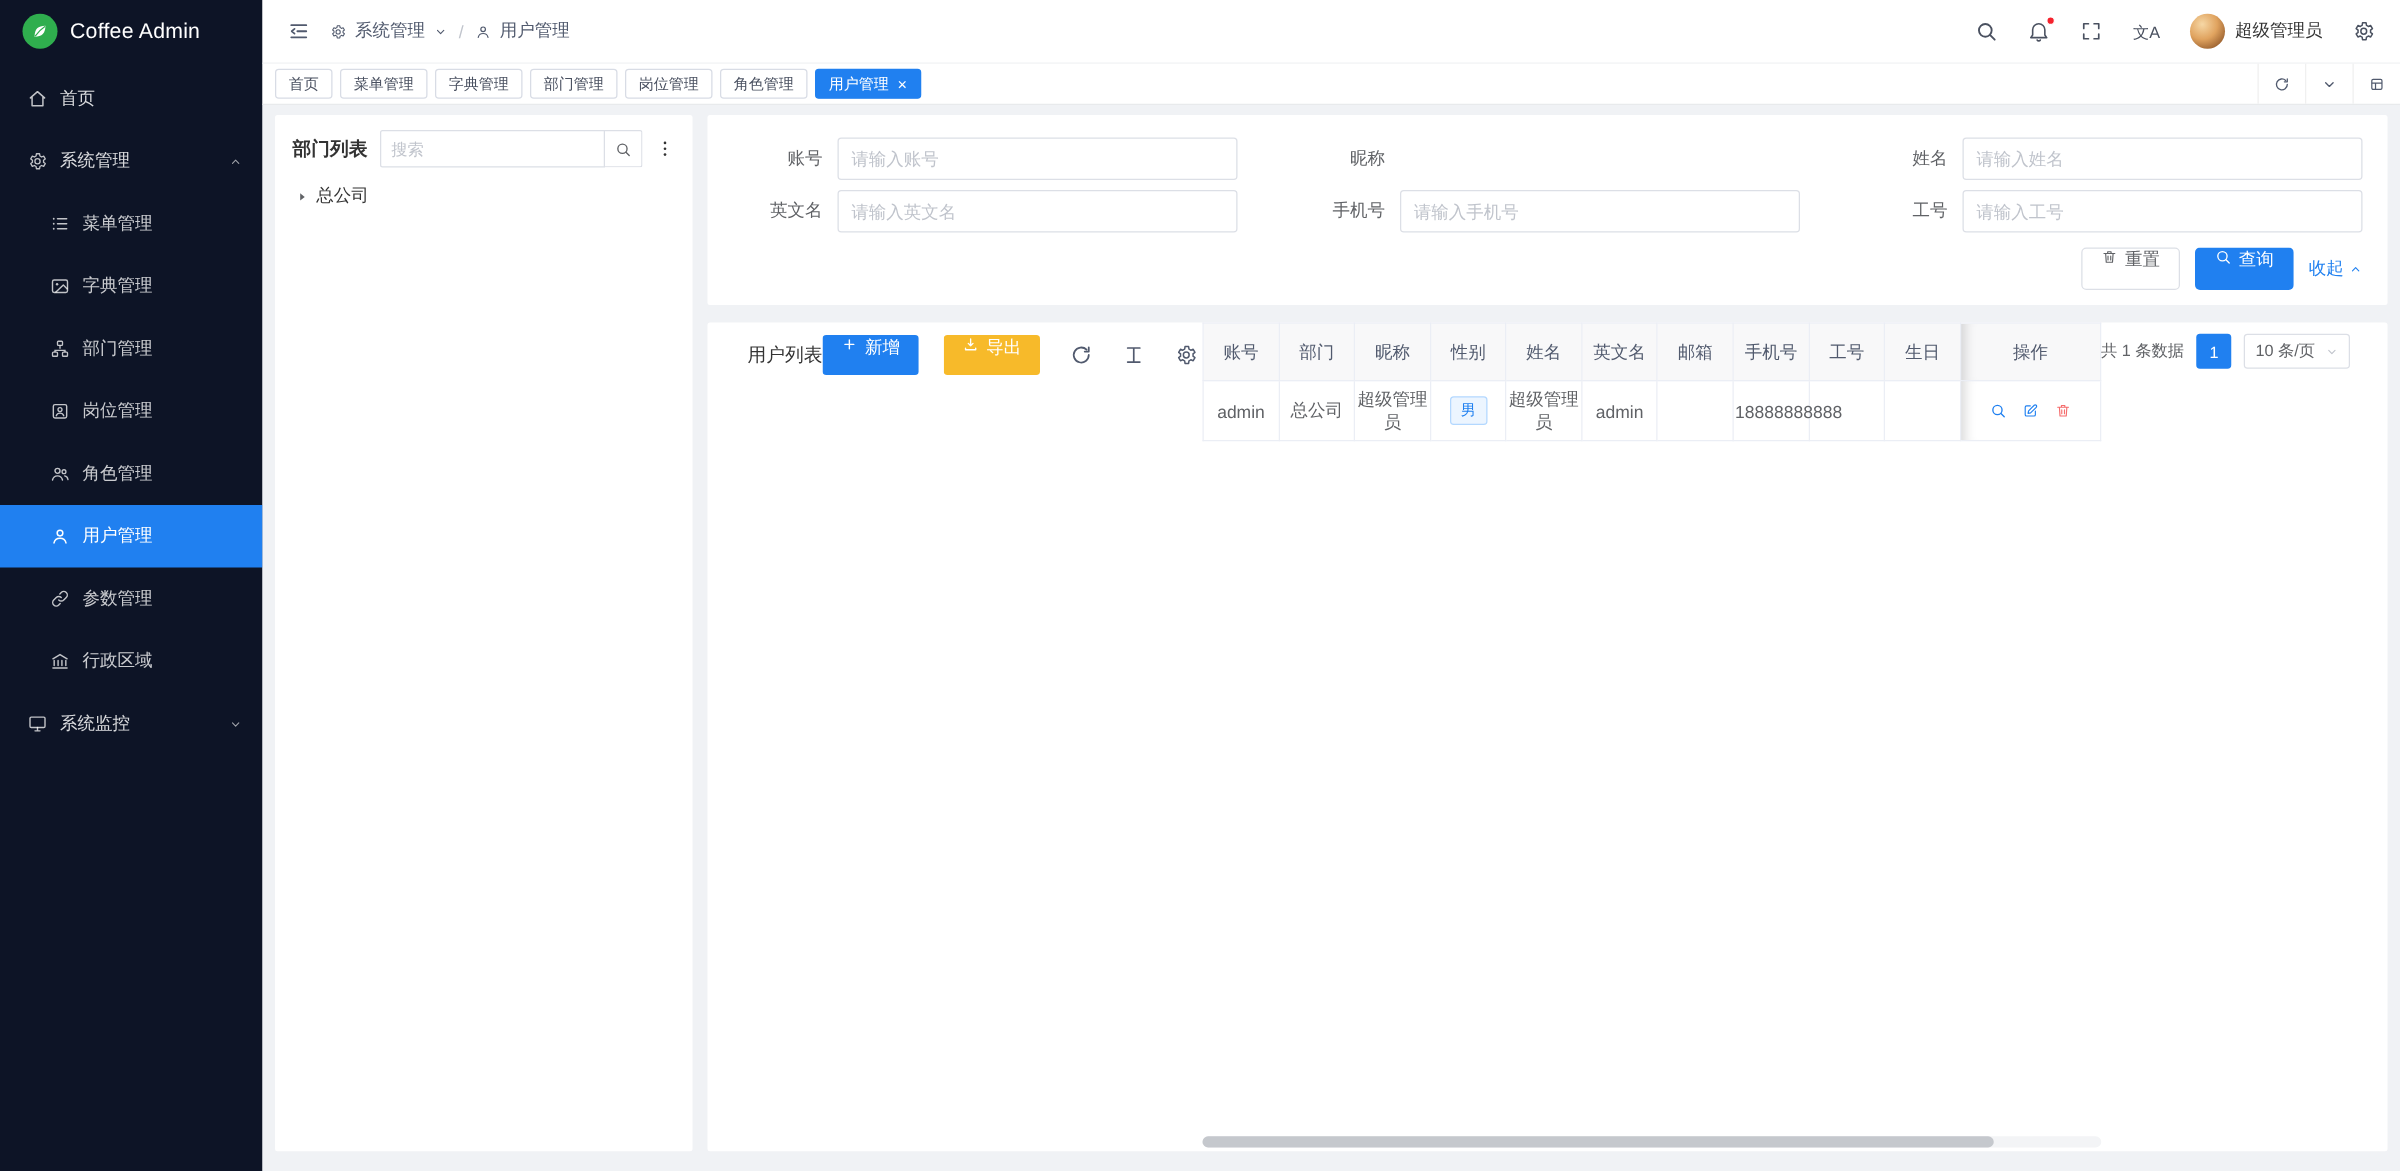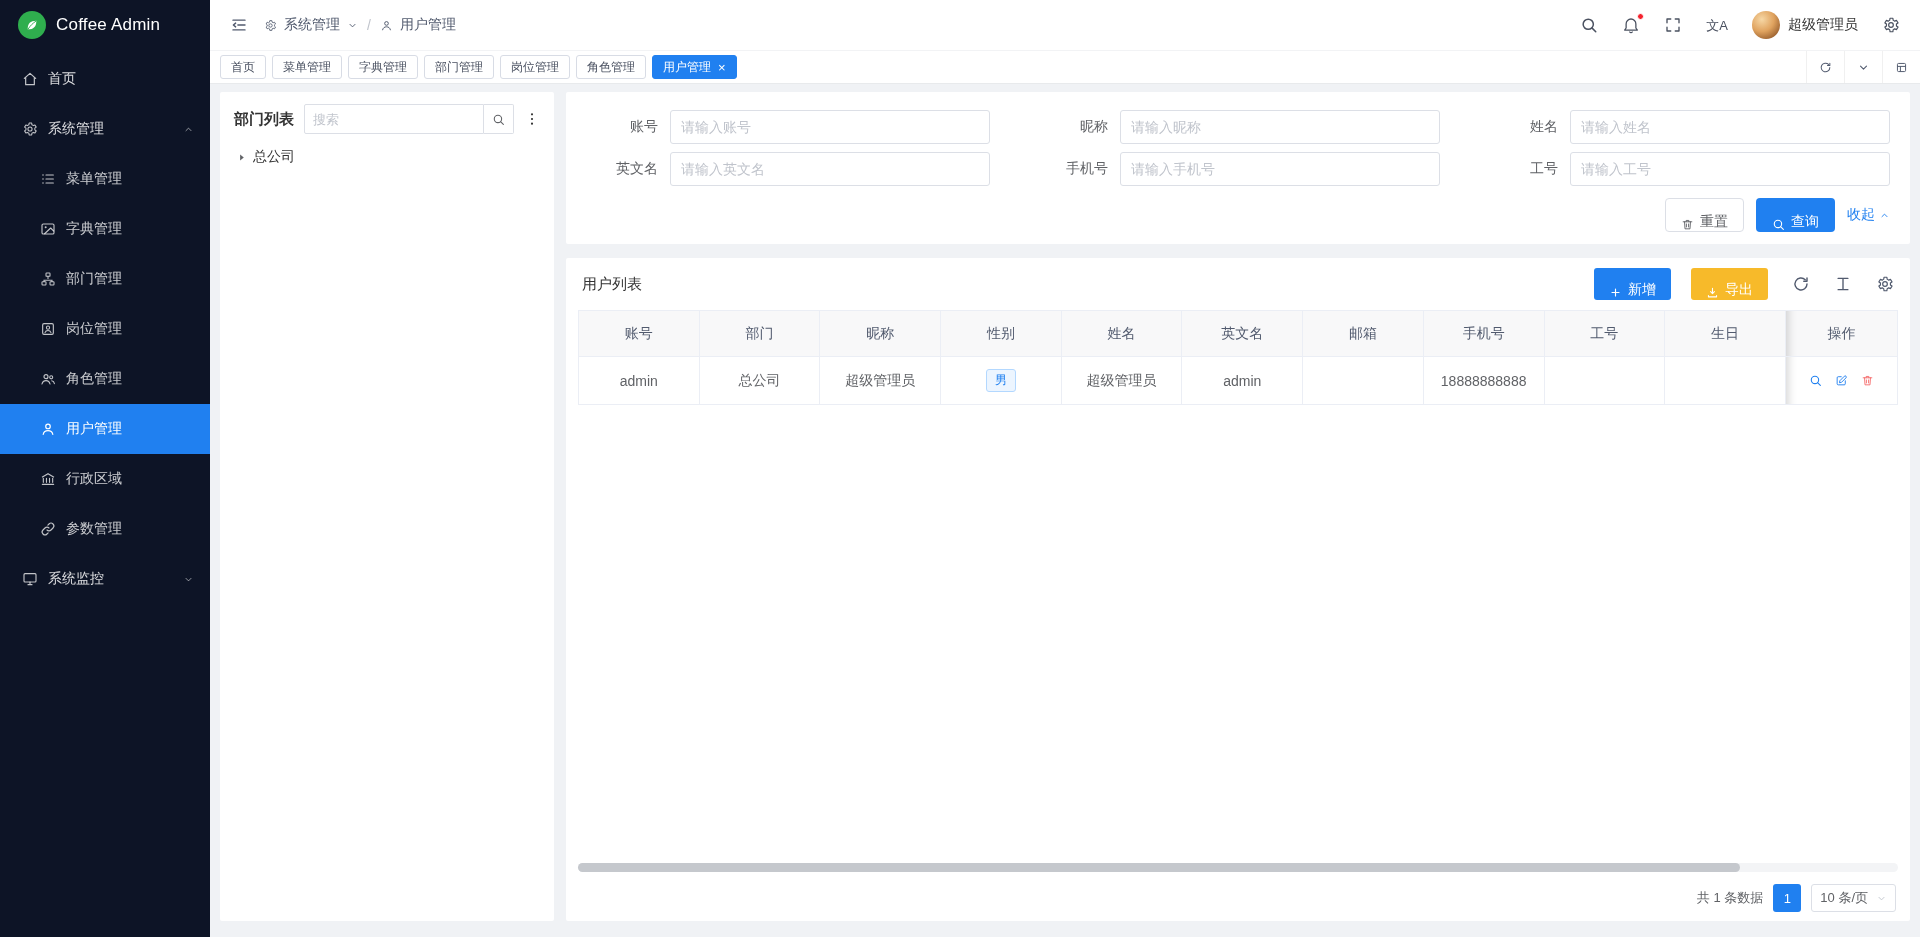--- a/index.html
+++ b/index.html
@@ -85,29 +85,29 @@
 
   
   .filter-card{background:#fff;border-radius:2px;padding:10px 20px 12px;flex:none}
   .filter-row{display:flex;justify-content:space-between;margin-top:8px}
   .field{display:flex;align-items:center;width:404px}
   .field label{width:72px;text-align:right;margin-right:12px;font-size:14px;color:var(--text);white-space:nowrap}
   .field input{flex:1;height:34px;border:1px solid var(--border);border-radius:3px;padding:0 10px;
     font-size:14px;color:var(--text);outline:none;min-width:0}
   input::placeholder{color:#c0c4cc}
   .filter-actions{display:flex;justify-content:flex-end;align-items:center;gap:12px;margin-top:12px}
-  .btn{height:34px;border-radius:4px;display:inline-flex;align-items:flex-end;gap:6px;font-size:14px;
+  .btn{height:34px;border-radius:4px;display:inline-flex;align-items:flex-start;gap:6px;font-size:14px;
     padding:0 15px;cursor:pointer;border:1px solid transparent;white-space:nowrap}
   .btn-plain{background:#fff;border-color:var(--border);color:var(--text)}
   .btn-primary{background:var(--primary);color:#fff}
   .btn-warning{background:var(--warning);color:#fff}
   .link-collapse{color:var(--primary);font-size:14px;display:inline-flex;align-items:center;gap:4px;cursor:pointer}
 
   
-  .list-card{flex:1;min-height:0;background:#fff;border-radius:2px;display:flex;flex-direction:column;padding:0 12px}
+  .list-card{flex:1;min-height:0;background:#fff;border-radius:2px;display:flex;flex-direction:row;padding:0 28px}
   .list-head{height:52px;flex:none;display:flex;align-items:center;padding:0 4px}
   .list-title{font-size:15px;color:#333;font-weight:500}
   .list-tools{margin-left:auto;display:flex;align-items:center;gap:20px}
   .btn-sm{height:32px;padding:0 14px;font-size:14px;border-radius:3px}
   .tool-icon{color:#515a6e;cursor:pointer;display:flex;margin-left:4px}
 
   .table-zone{flex:1;min-height:0;display:flex;flex-direction:column}
   table{width:100%;border-collapse:collapse;table-layout:fixed;font-size:14px}
   th{background:#f8f8f9;color:var(--text-head);font-weight:500;height:46px;border:1px solid var(--table-border);text-align:center}
   td{height:48px;border:1px solid var(--table-border);color:var(--text);text-align:center}
@@ -307,29 +307,29 @@
         <span>角色管理</span>
       </div>
       <div class="menu-item sub active">
         <svg class="ic">
             <use href="#i-user"></use>
           </svg>
         <span>用户管理</span>
       </div>
       <div class="menu-item sub">
         <svg class="ic">
+            <use href="#i-link"></use>
+          </svg>
+        <span>参数管理</span>
+      </div>
+      <div class="menu-item sub">
+        <svg class="ic">
             <use href="#i-bank"></use>
           </svg>
         <span>行政区域</span>
-      </div>
-      <div class="menu-item sub">
-        <svg class="ic">
-            <use href="#i-link"></use>
-          </svg>
-        <span>参数管理</span>
       </div>
       <div class="menu-item">
         <svg class="ic">
             <use href="#i-monitor"></use>
           </svg>
         <span>系统监控</span>
         <svg class="ic ic-xs chev">
             <use href="#i-chevron-down"></use>
           </svg>
       </div>
@@ -460,21 +460,20 @@
       <section class="right-col">
 
         <div class="filter-card">
           <div class="filter-row">
             <span class="field">
               <label>账号</label>
               <input placeholder="请输入账号" style="">
             </span>
             <span class="field">
               <label>昵称</label>
-              <input placeholder="请输入昵称" style="">
             </span>
             <span class="field">
               <label>姓名</label>
               <input placeholder="请输入姓名" style="">
             </span>
           </div>
           <div class="filter-row">
             <span class="field">
               <label>英文名</label>
               <input placeholder="请输入英文名" style="">

